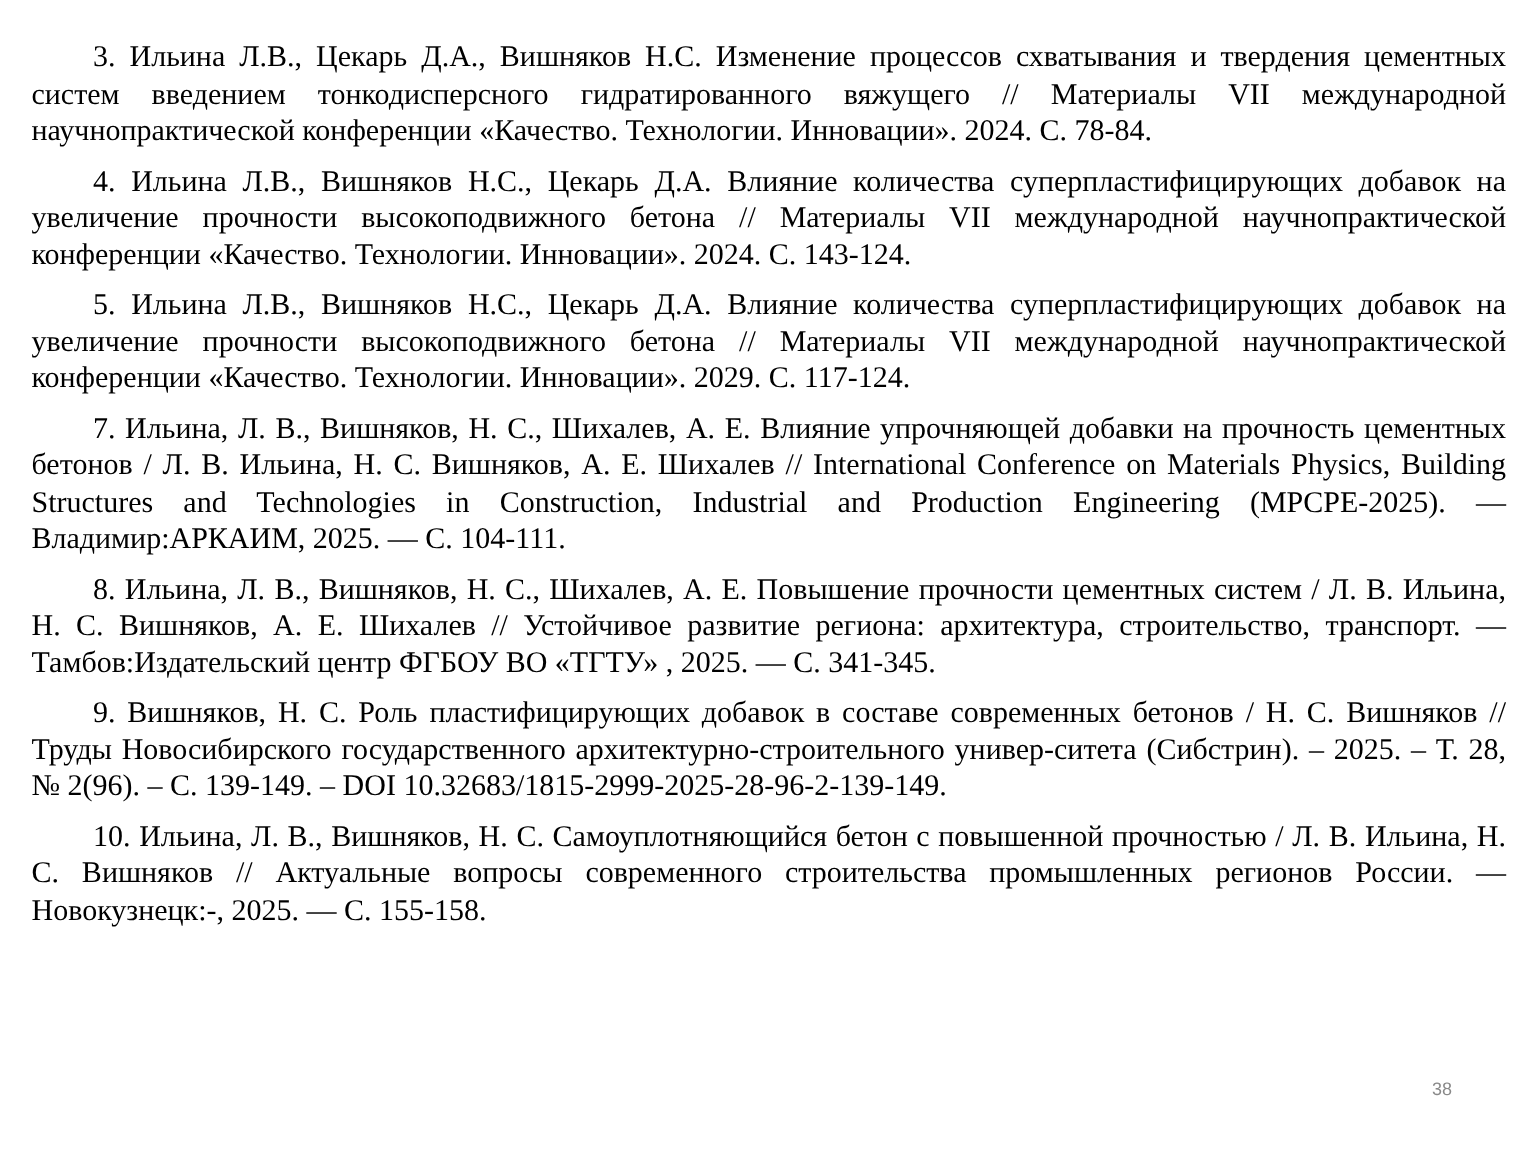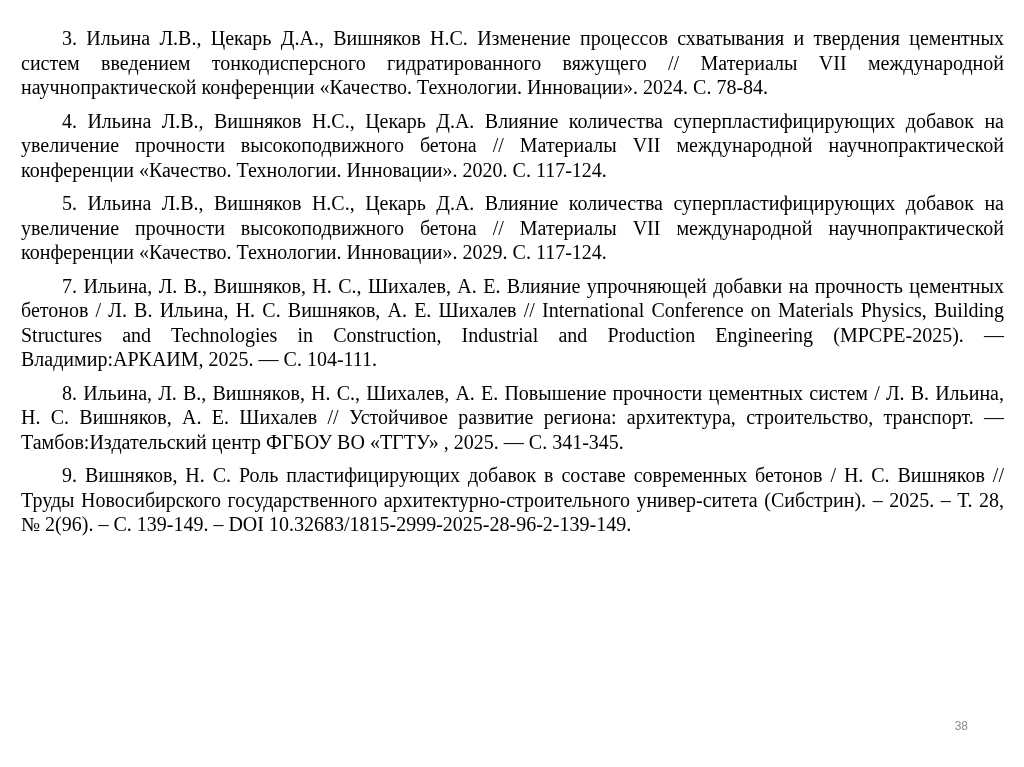--- a/index.html
+++ b/index.html
@@ -37,20 +37,21 @@
     font-size: 12px;
     color: #8a8a8a;
   }
 </style>
 </head>
 <body>
 
 <div class="slide">
   <div class="references">
       <p class="ref">3. Ильина Л.В., Цекарь Д.А., Вишняков Н.С. Изменение процессов схватывания и твердения цементных систем введением тонкодисперсного гидратированного вяжущего // Материалы VII международной научнопрактической конференции «Качество. Технологии. Инновации». 2024. С. 78-84.</p>
-      <p class="ref">4. Ильина Л.В., Вишняков Н.С., Цекарь Д.А. Влияние количества суперпластифицирующих добавок на увеличение прочности высокоподвижного бетона // Материалы VII международной научнопрактической конференции «Качество. Технологии. Инновации». 2020. С. 117-124.</p>
+      <p class="ref">4. Ильина Л.В., Вишняков Н.С., Цекарь Д.А. Влияние количества суперпластифицирующих добавок на увеличение прочности высокоподвижного бетона // Материалы VII международной научнопрактической конференции «Качество. Технологии. Инновации». 2024. С. 143-124.</p>
       <p class="ref">5. Ильина Л.В., Вишняков Н.С., Цекарь Д.А. Влияние количества суперпластифицирующих добавок на увеличение прочности высокоподвижного бетона // Материалы VII международной научнопрактической конференции «Качество. Технологии. Инновации». 2029. С. 117-124.</p>
       <p class="ref">7. Ильина, Л. В., Вишняков, Н. С., Шихалев, А. Е. Влияние упрочняющей добавки на прочность цементных бетонов / Л. В. Ильина, Н. С. Вишняков, А. Е. Шихалев // International Conference on Materials Physics, Building Structures and Technologies in Construction, Industrial and Production Engineering (MPCPE-2025). — Владимир:АРКАИМ, 2025. — С. 104-111.</p>
       <p class="ref">8. Ильина, Л. В., Вишняков, Н. С., Шихалев, А. Е. Повышение прочности цементных систем / Л. В. Ильина, Н. С. Вишняков, А. Е. Шихалев // Устойчивое развитие региона: архитектура, строительство, транспорт. — Тамбов:Издательский центр ФГБОУ ВО «ТГТУ» , 2025. — С. 341-345.</p>
       <p class="ref">9. Вишняков, Н. С. Роль пластифицирующих добавок в составе современных бетонов / Н. С. Вишняков // Труды Новосибирского государственного архитектурно-строительного универ-ситета (Сибстрин). – 2025. – Т. 28, № 2(96). – С. 139-149. – DOI 10.32683/1815-2999-2025-28-96-2-139-149.</p>
+      <p class="ref">10. Ильина, Л. В., Вишняков, Н. С. Самоуплотняющийся бетон с повышенной прочностью  / Л. В. Ильина, Н. С. Вишняков // Актуальные вопросы современного строительства промышленных регионов России. — Новокузнецк:-, 2025. — С. 155-158.</p>
     </div>
   <div class="page-number">38</div>
 </div>
 
 </body></html>

